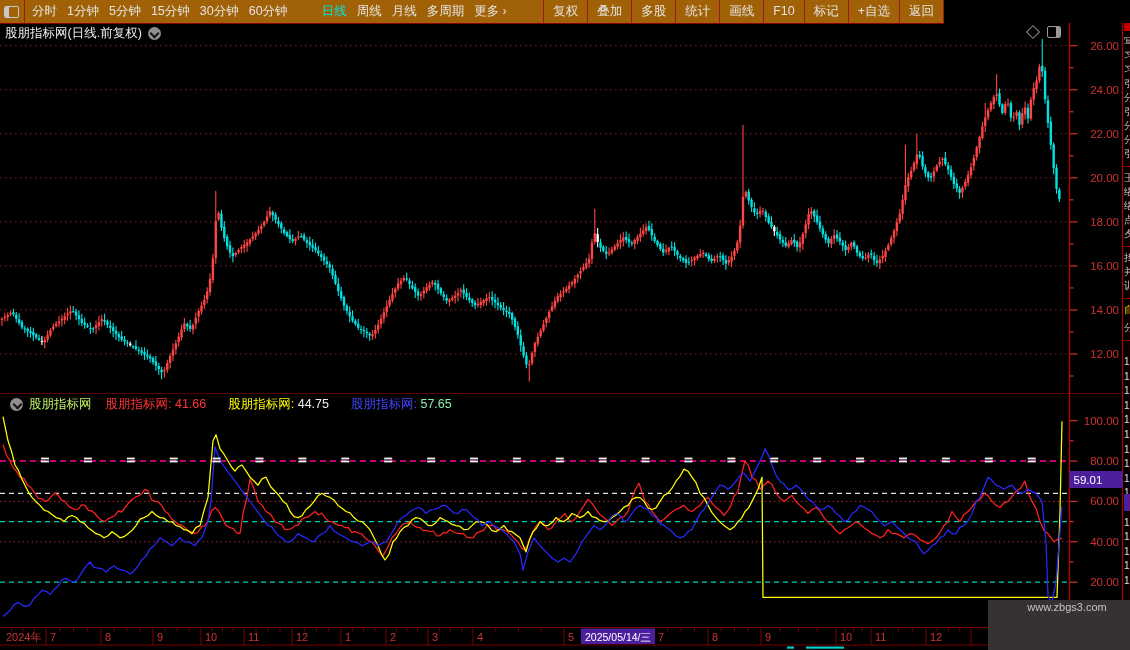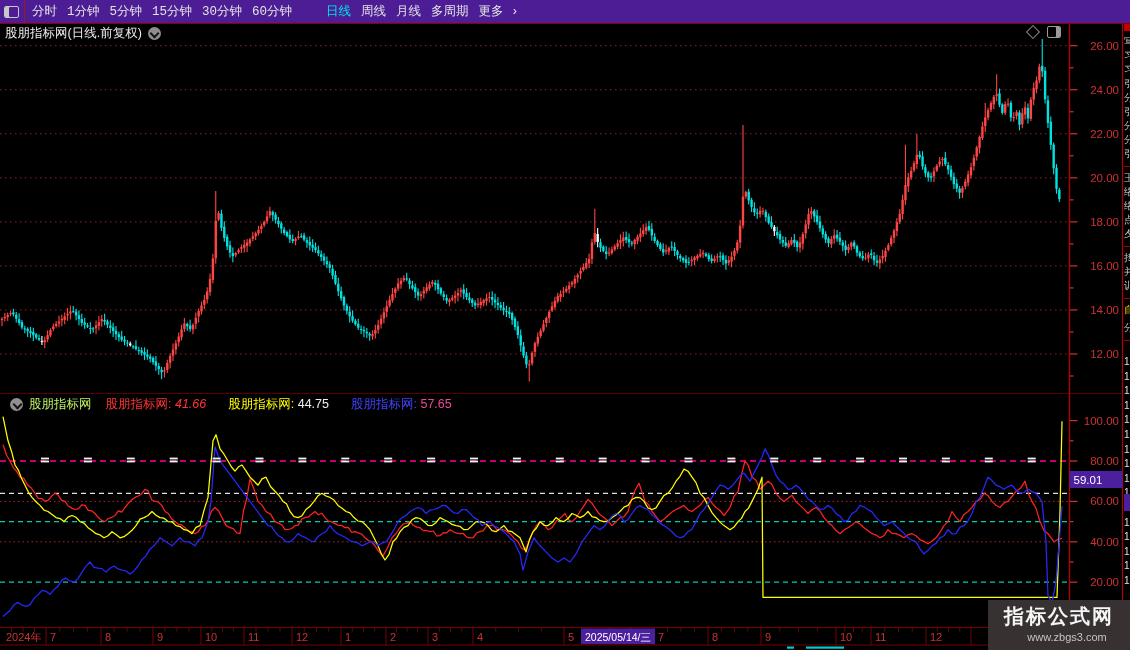--- a/index.html
+++ b/index.html
@@ -1,21 +1,21 @@
 <!DOCTYPE html>
 <html><head>
 <meta charset="utf-8">
 <style>
   html,body{margin:0;padding:0;background:#000;}
   body{width:1130px;height:650px;position:relative;overflow:hidden;
        font-family:"Liberation Sans","DejaVu Sans",sans-serif;}
   
-  #topbar{position:absolute;left:0;top:0;width:1130px;height:23px;background:#4c1d95;
+  #topbar{position:absolute;left:0;top:0;width:944px;height:23px;background:#a16207;
           border-bottom:1px solid #8b0000;display:flex;align-items:center;z-index:40;
-          font-size:12.5px;color:#e4e4e4;white-space:nowrap;font-family:Liberation Mono, monospace;}
+          font-size:12.5px;color:#e4e4e4;white-space:nowrap;}
   .tb-icon{width:13px;height:10px;border:1px solid #c8c8c8;border-radius:2px;
            box-shadow:inset 4px 0 0 #c8c8c8;margin:0 5px 0 4px;display:inline-block;}
   .tb-sep{width:1px;height:23px;background:#9b1c1c;margin-right:7px;}
   .tab{margin-right:10px;cursor:default;}
   .tab[data-active="true"]{color:#00e5e5;margin-left:24px;}
   #tb-right{margin-left:auto;display:flex;align-items:center;height:23px;}
   .tb-btn{padding:0 9px;height:23px;line-height:23px;border-left:1px solid #9b1c1c;}
   .tb-btn:last-child{border-right:1px solid #9b1c1c;}
   
   #title-row{position:absolute;left:5px;top:25px;display:flex;align-items:center;z-index:40;
@@ -56,20 +56,31 @@
   <span class="tab" data-active="false">1分钟</span>
   <span class="tab" data-active="false">5分钟</span>
   <span class="tab" data-active="false">15分钟</span>
   <span class="tab" data-active="false">30分钟</span>
   <span class="tab" data-active="false">60分钟</span>
   <span class="tab" data-active="true">日线</span>
   <span class="tab" data-active="false">周线</span>
   <span class="tab" data-active="false">月线</span>
   <span class="tab" data-active="false">多周期</span>
   <span class="tab" data-active="false">更多 ›</span>
+  <div id="tb-right">
+    <span class="tb-btn">复权</span>
+    <span class="tb-btn">叠加</span>
+    <span class="tb-btn">多股</span>
+    <span class="tb-btn">统计</span>
+    <span class="tb-btn">画线</span>
+    <span class="tb-btn">F10</span>
+    <span class="tb-btn">标记</span>
+    <span class="tb-btn">+自选</span>
+    <span class="tb-btn">返回</span>
+  </div>
 </div>
 
 <div id="title-row">
   <span>股朋指标网(日线.前复权)</span>
   <span class="chev-circle">
       <i></i>
     </span>
 </div>
 <div id="title-icons">
   <span class="dia"></span>
@@ -1043,29 +1054,29 @@
     <rect x="806" y="646.5" width="38" height="2.2" fill="#00cccc"></rect>
   </svg>
 
 <div id="panel-header">
   <span class="chev-circle">
       <i></i>
     </span>
   <span class="src">股朋指标网</span>
   <span class="stat">
     <span style="color:#ff3333;">股朋指标网:</span>
-    <span style="color:#ff3333;font-style:italic;">41.66</span>
+    <span style="color:#ff3333;">41.66</span>
   </span>
   <span class="stat">
     <span style="color:#ffff00;">股朋指标网:</span>
     <span style="color:#eeeeee;">44.75</span>
   </span>
   <span class="stat">
     <span style="color:#4242ff;">股朋指标网:</span>
-    <span style="color:#ec4899;">57.65</span>
+    <span style="color:#86efac;">57.65</span>
   </span>
 </div>
 
 <div id="sidebar">
     <span class="sblock" style="top: 0px; height: 8px;"></span>
     <span class="sch" style="top: 13px;">写</span>
     <span class="sch" style="top: 27px;">习</span>
     <span class="sch" style="top: 41px;">习</span>
     <span class="sch" style="top: 55px;">引</span>
     <span class="sch" style="top: 69px;">分</span>
@@ -1100,15 +1111,14 @@
     <span class="sch" style="top: 479px; color: rgb(224, 224, 224);">1</span>
     <span class="sch" style="top: 493.6px; color: rgb(224, 224, 224);">1</span>
     <span class="sch" style="top: 508.2px; color: rgb(224, 224, 224);">1</span>
     <span class="sch" style="top: 522.8px; color: rgb(224, 224, 224);">1</span>
     <span class="sch" style="top: 537.4px; color: rgb(224, 224, 224);">1</span>
     <span class="sch" style="top: 552px; color: rgb(224, 224, 224);">1</span>
     <span class="pblock" style="top: 471px; height: 17px;"></span>
   </div>
 
 <div id="watermark">
-  <div class="l1">指标公式网</div>
   <div class="l2">www.zbgs3.com</div>
 </div>
 
 </body></html>

